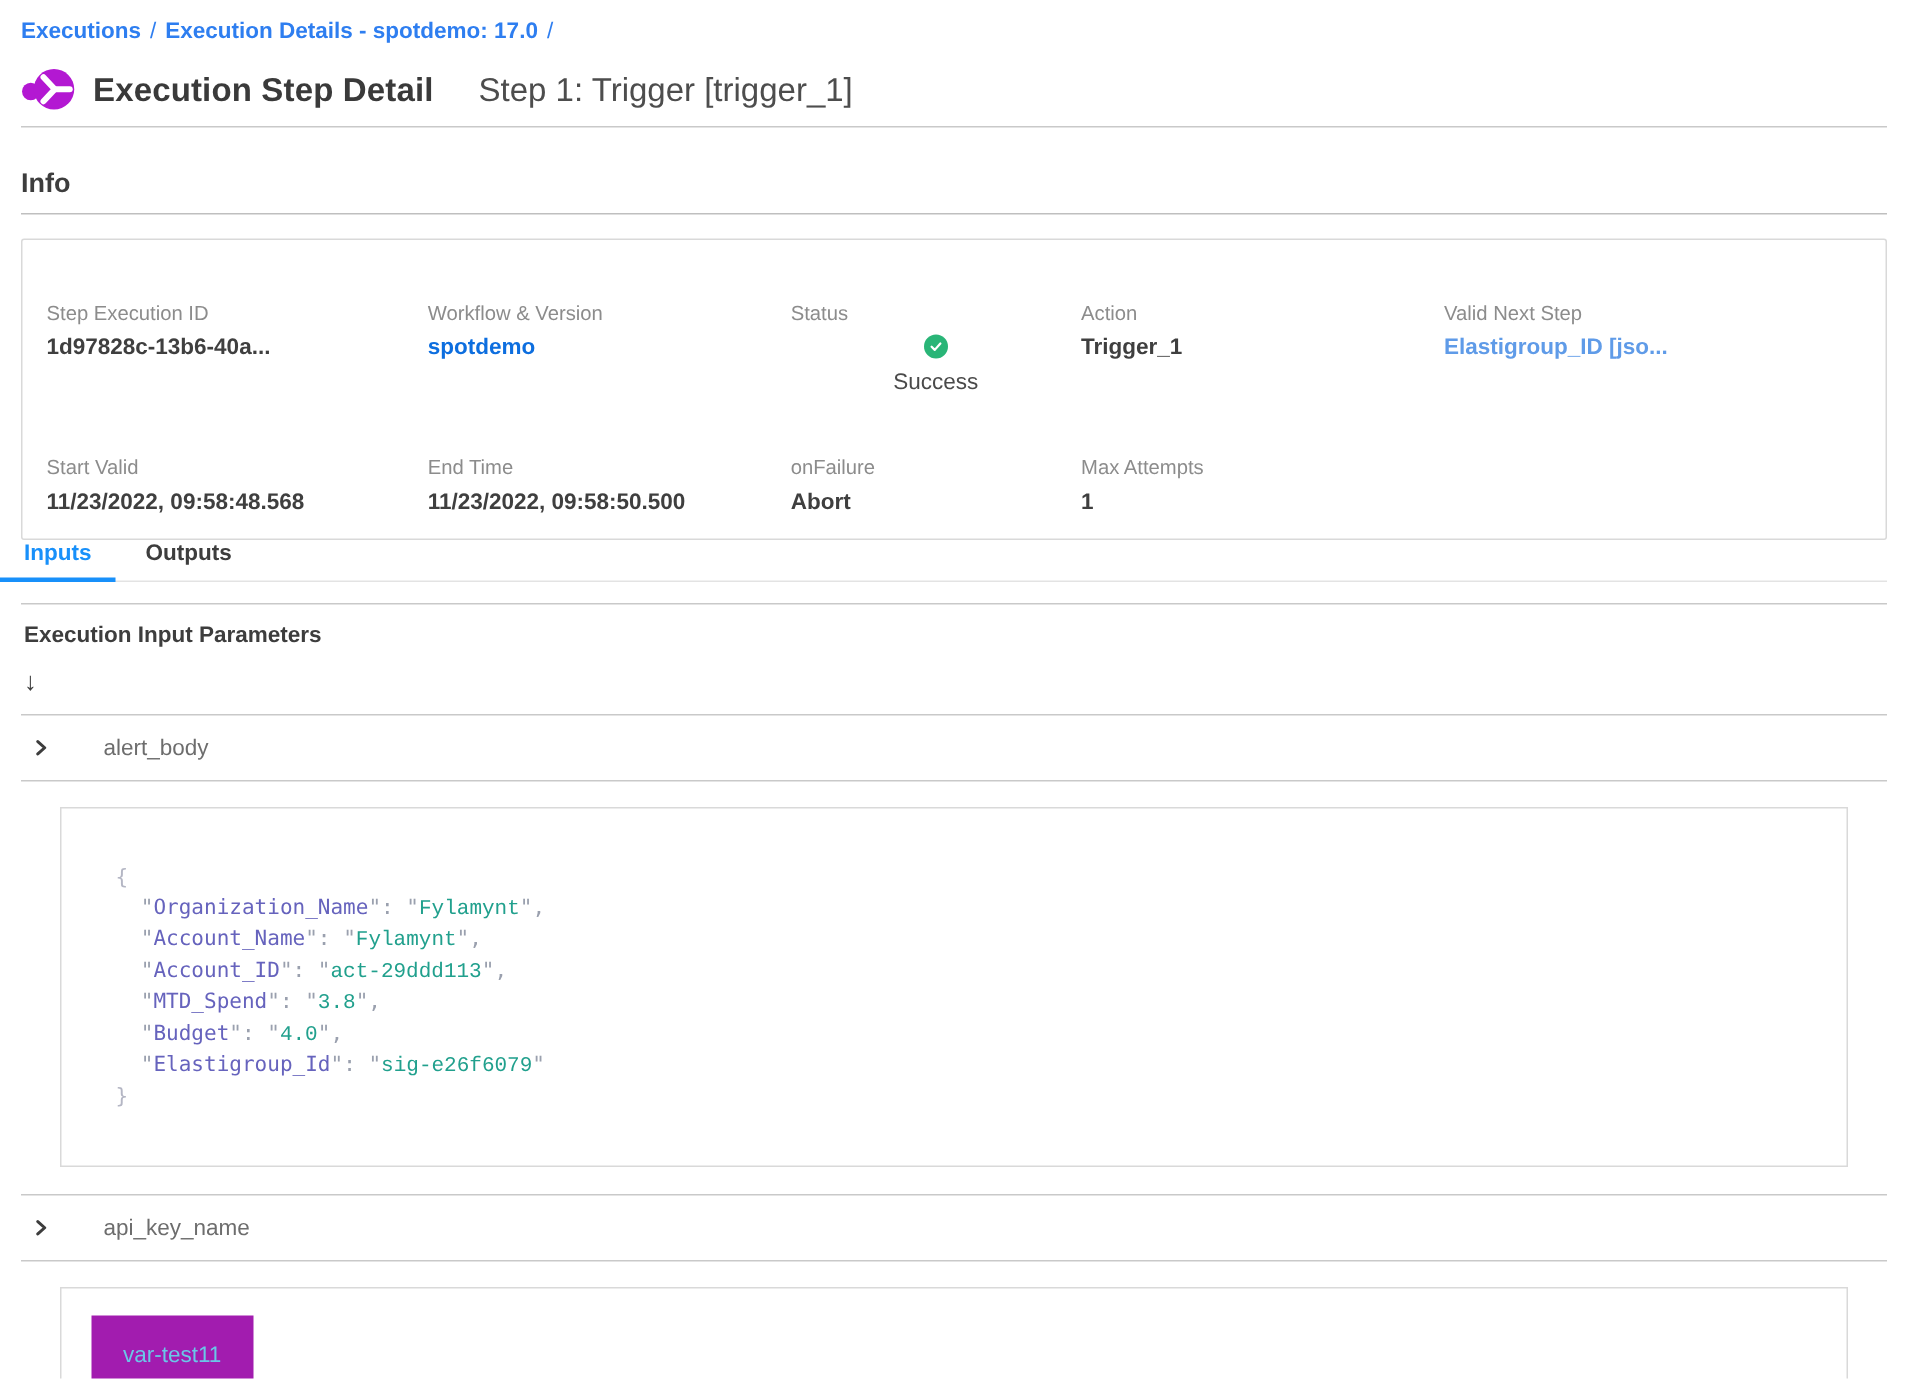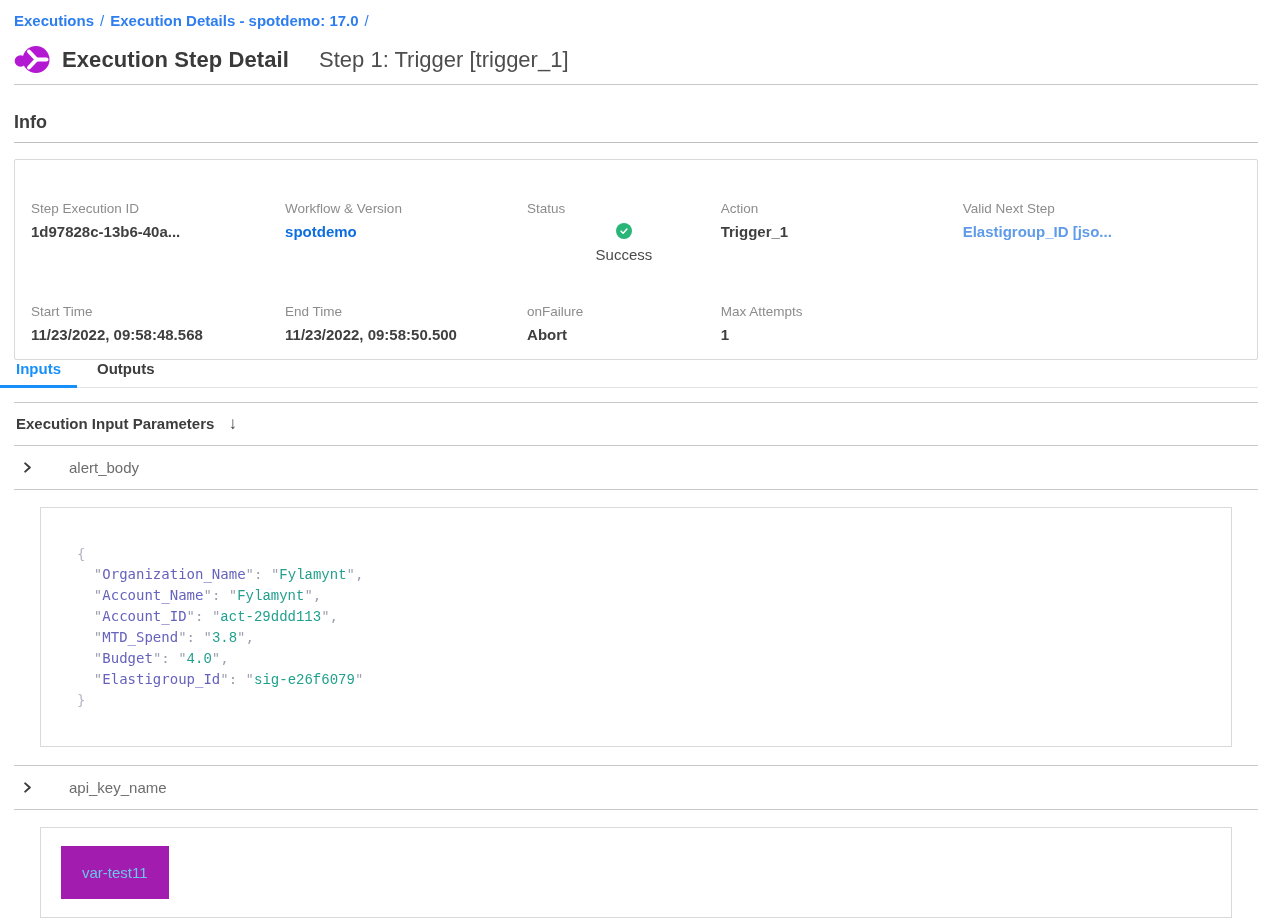--- a/index.html
+++ b/index.html
@@ -39,21 +39,21 @@
   .tabs { display: flex; border-bottom: 1px solid #e3e3e3; }
   .tab { font-size: 15px; padding: 0 2px 10px 2px; margin-right: 32px; cursor: pointer; color: #3d3d3d; font-weight: 600; position: relative; }
   .tab.active { color: #1890fa; }
   .tab.active::after { content: ""; position: absolute; left: -16px; right: -16px; bottom: -1px; height: 3px; background: #1890fa; }
   .tab:first-child { margin-left: 14px; }
   .tab:first-child.active::after { left: -14px; right: -14px; }
 
   .div-params-top { margin-top: 14px; }
 
   
-  .params-header { display: flex; align-items: flex-start; gap: 14px; padding: 12px 2px 13px 2px; }
+  .params-header { display: flex; align-items: flex-start; gap: 14px; padding: 12px 2px 13px 2px; flex-direction: column; }
   .params-header-label { font-size: 15px; font-weight: 600; color: #3d3d3d; }
   .down-arrow { font-size: 17px; font-weight: 700; color: #404040; cursor: pointer; line-height: 1; }
 
   
   .param-row { display: flex; align-items: center; gap: 36px; padding: 13px 2px 13px 8px; cursor: pointer; }
   .chevron { width: 11px; height: 11px; flex: 0 0 auto; }
   .param-label { font-size: 15px; color: #6d6d6d; font-weight: 400; }
 
   
   .panel { margin: 17px 26px 18px 26px; border: 1px solid #d9d9d9; background: #ffffff; }
@@ -128,21 +128,21 @@
         <div class="field-label">Action</div>
         <div class="field-value">Trigger_1</div>
       </div>
 
       <div>
         <div class="field-label">Valid Next Step</div>
         <div class="field-value soft-link">Elastigroup_ID [jso...</div>
       </div>
 
       <div>
-        <div class="field-label">Start Time</div>
+        <div class="field-label">Start Valid</div>
         <div class="field-value">11/23/2022, 09:58:48.568</div>
       </div>
 
       <div>
         <div class="field-label">End Time</div>
         <div class="field-value">11/23/2022, 09:58:50.500</div>
       </div>
 
       <div>
         <div class="field-label">onFailure</div>

